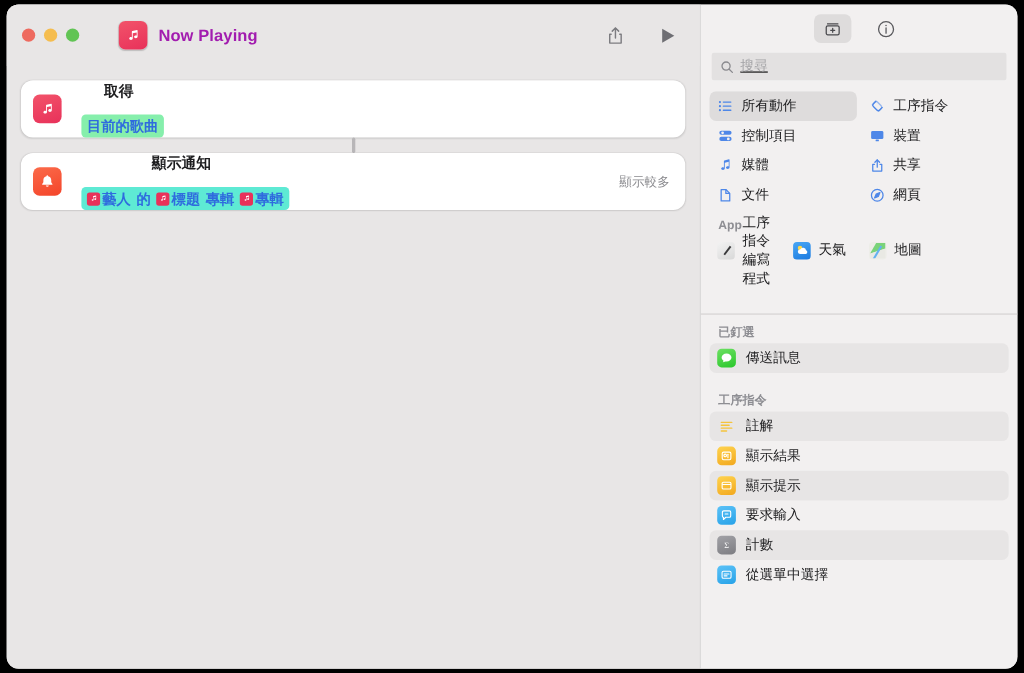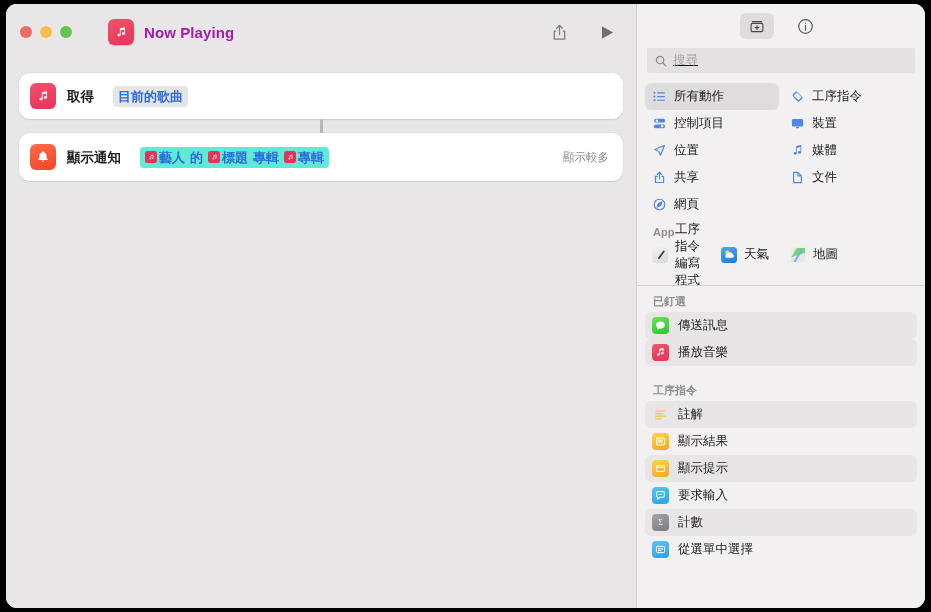--- a/index.html
+++ b/index.html
@@ -81,24 +81,25 @@
     color:#fff; font-size:14px; line-height:1;
     margin-right:11px;
   }
   .act-icon.music { background:linear-gradient(160deg,#F2536A 0%,#E8315A 100%); }
   .act-icon.bell  { background:linear-gradient(160deg,#FB6B4A 0%,#F4442A 100%); font-size:15px; }
 
   .act-text {
     font-size:13.5px; font-weight:700; color:#1D1D1F;
     display:flex; align-items:center; flex-wrap:wrap; gap:12px;
     line-height:19px;
+    flex-direction:column;
   }
   .tok {
     display:inline-flex; align-items:center;
-    background:#e5e5e5; color:#2F6BDE;
+    background:#86efac; color:#2F6BDE;
     border-radius:4px;
     padding:1px 5px; margin-left:7px;
     font-size:13px; font-weight:700;
   }
   
   .tokstrip {
     display:inline-flex; align-items:center;
     background:#5eead4; border-radius:4px;
     margin-left:7px; padding:1px 5px;
     gap:5px; color:#2F6BDE; font-size:13px; font-weight:700;
@@ -365,28 +366,20 @@
         <div class="cat">
           <span class="ci">
             <svg width="13" height="13" viewBox="0 0 14 14" fill="#4E87E8">
                 <rect x="1" y="2.2" width="12" height="8" rx="1.4"></rect>
                 <rect x="5.4" y="10.6" width="3.2" height="1.6" rx=".5"></rect>
               </svg>
           </span>
           <span>裝置</span>
         </div>
 
-        <div class="cat">
-          <span class="ci">
-            <svg width="13" height="13" viewBox="0 0 14 14" fill="none" stroke="#4E87E8" stroke-width="1.25" stroke-linejoin="round">
-                <path d="M12.3 1.7 1.9 5.9l4.3 1.9 1.9 4.3z"></path>
-              </svg>
-          </span>
-          <span>位置</span>
-        </div>
 
         <div class="cat">
           <span class="ci">
             <svg width="13" height="13" viewBox="0 0 14 14" fill="#4E87E8">
                 <path d="M11 1.4a.45.45 0 0 0-.55-.45L5.9 2.1a.5.5 0 0 0-.4.5v6.2a2 2 0 0 0-.95-.22c-1 0-1.8.63-1.8 1.4s.8 1.4 1.8 1.4 1.8-.63 1.8-1.4V4.2l3.85-.9v4.5a2 2 0 0 0-.95-.22c-1 0-1.8.63-1.8 1.4s.8 1.4 1.8 1.4 1.75-.62 1.75-1.4z"></path>
               </svg>
           </span>
           <span>媒體</span>
         </div>
 
@@ -465,28 +458,20 @@
       <div class="lrow alt">
         <span class="lico" style="background:linear-gradient(160deg,#6DE063,#2AC72B);">
           <svg width="11" height="11" viewBox="0 0 14 14" fill="#fff">
               <path d="M7 1.8c-3.2 0-5.7 2-5.7 4.6 0 1.5.85 2.8 2.2 3.65-.15.8-.6 1.5-.95 1.9.9-.1 2.1-.55 2.85-1.1.5.1 1.05.16 1.6.16 3.2 0 5.7-2 5.7-4.61S10.2 1.8 7 1.8z"></path>
             </svg>
         </span>
         <span>傳送訊息</span>
       </div>
 
 
-      <div class="lrow alt">
-        <span class="lico" style="background:linear-gradient(160deg,#F2536A,#E8315A);">
-          <svg width="11" height="11" viewBox="0 0 16 16" fill="#fff">
-              <path d="M12.4 2.1a.5.5 0 0 0-.6-.5L6.5 2.8a.6.6 0 0 0-.5.6v6.3a2.2 2.2 0 0 0-1-.25c-1.1 0-2 .72-2 1.6s.9 1.6 2 1.6 2-.72 2-1.6V5.3l4.4-1v3.55a2.2 2.2 0 0 0-1-.25c-1.1 0-2 .72-2 1.6s.9 1.6 2 1.6 2-.72 2-1.6z"></path>
-            </svg>
-        </span>
-        <span>播放音樂</span>
-      </div>
 
       <div class="sechead" style="padding-top:17px;">工序指令</div>
 
       <div class="lrow alt">
         <span class="lico" style="background:none;">
           <svg width="13" height="13" viewBox="0 0 14 14" fill="#F5C43C">
               <rect x="1.2" y="2.6" width="11.6" height="1.3" rx=".65"></rect>
               <rect x="1.2" y="5.4" width="9" height="1.3" rx=".65"></rect>
               <rect x="1.2" y="8.2" width="11.6" height="1.3" rx=".65"></rect>
               <rect x="1.2" y="11" width="6.5" height="1.3" rx=".65"></rect>

